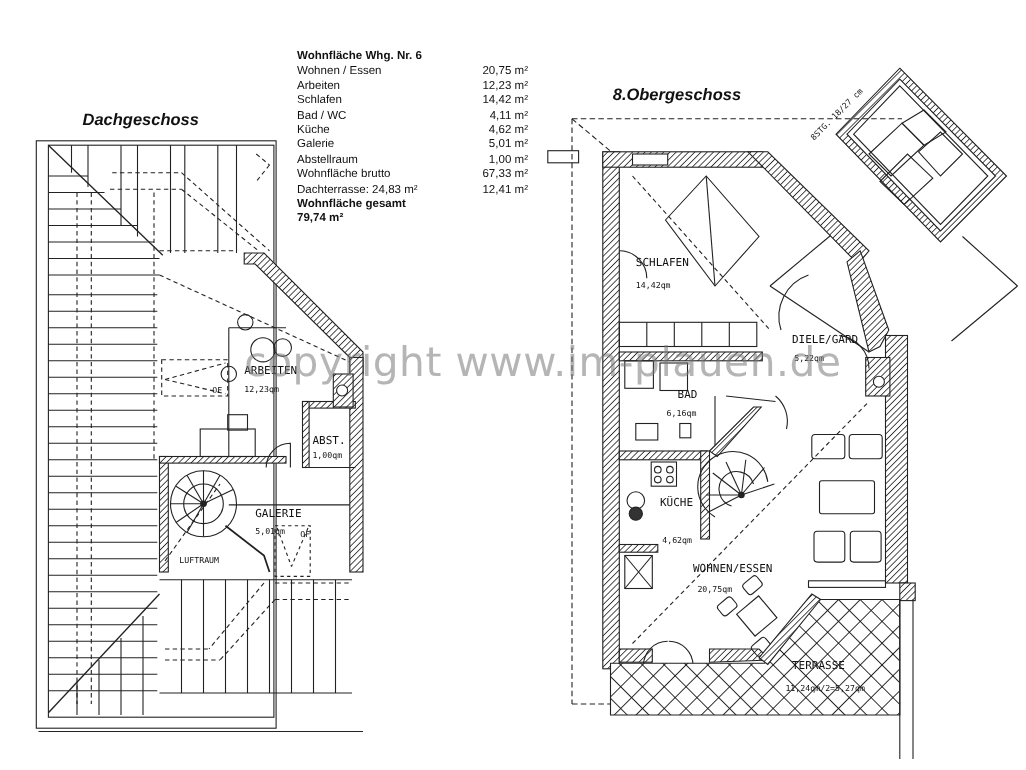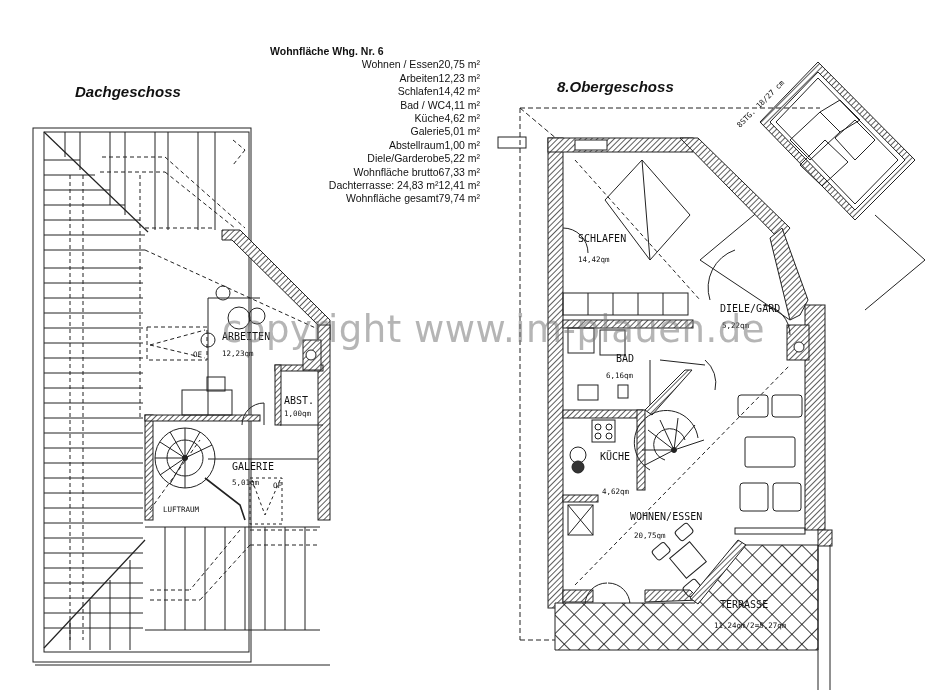--- a/index.html
+++ b/index.html
@@ -1,23 +1,23 @@
 <!DOCTYPE html>
 <html><head>
 <meta charset="utf-8">
 <style>
   html, body { margin:0; padding:0; background:#ffffff; }
   body { width:933px; height:700px; position:relative; overflow:hidden; font-family:"Liberation Sans", sans-serif; color:#111; }
   .floor-title { position:absolute; font-weight:bold; font-style:italic; font-size:15px; }
-  #title-dach { left:75px; top:83px;text-align:center; }
+  #title-dach { left:75px; top:101px;text-align:center; }
   #title-og { left:557px; top:78px; }
   .area-table { position:absolute; left:270px; top:45px; width:210px; font-size:10.5px; line-height:13.4px; }
   .area-table .hd { font-weight:bold; }
-  .area-table .row { display:flex; justify-content:flex-end; }
-  .area-table .row.bold { font-weight:normal; }
+  .area-table .row { display:flex; justify-content:space-between; }
+  .area-table .row.bold { font-weight:bold;flex-direction:column; }
   .area-table .sub { padding-left:32px; }
   svg.plan { position:absolute; left:0; top:0; }
   .lbl { font-family:"DejaVu Sans Mono", monospace; font-size:10px; fill:#111; }
   .lbl-sm { font-family:"DejaVu Sans Mono", monospace; font-size:7.5px; fill:#111; }
   .watermark { position:absolute; left:222px; top:308px; font-size:37px; color:rgba(120,120,120,0.55); letter-spacing:0.5px; white-space:nowrap; font-family:"DejaVu Sans", sans-serif; }
 </style>
 </head>
 <body>
 
 <svg class="plan" width="933" height="700" viewBox="0 0 933 700">
@@ -333,24 +333,20 @@
     </div>
   <div class="row">
       <span>Galerie</span>
       <span>5,01 m²</span>
     </div>
   <div class="row">
       <span>Abstellraum</span>
       <span>1,00 m²</span>
     </div>
   <div class="row">
-      <span>Diele/Garderobe</span>
-      <span>5,22 m²</span>
-    </div>
-  <div class="row">
       <span>Wohnfläche brutto</span>
       <span>67,33 m²</span>
     </div>
   <div class="row">
       <span>Dachterrasse: 24,83 m²</span>
       <span>12,41 m²</span>
     </div>
   <div class="row bold">
       <span>Wohnfläche gesamt</span>
       <span>79,74 m²</span>

